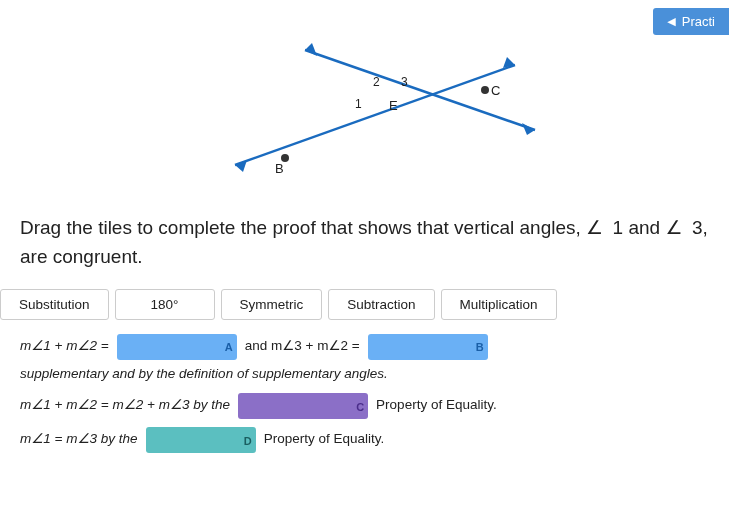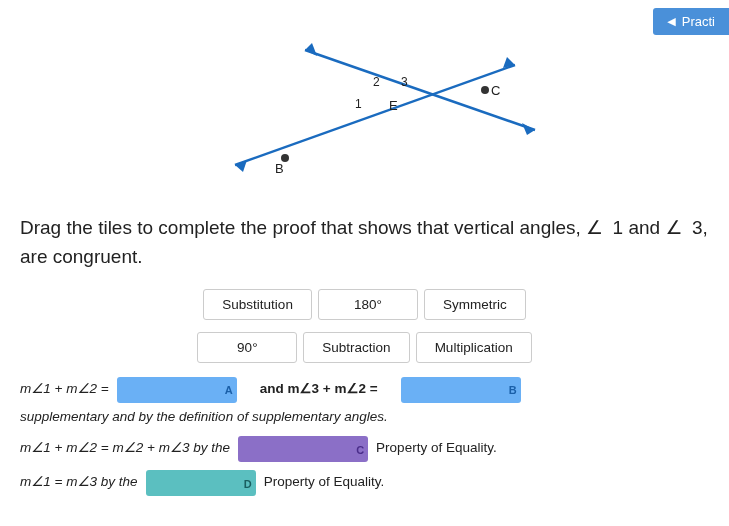--- a/index.html
+++ b/index.html
@@ -53,23 +53,22 @@
     .instructions {
       padding: 4px 20px 10px 20px;
       font-size: 19px;
       color: #222;
       line-height: 1.5;
     }
 
     
     .tiles-container {
       display: flex;
-      flex-direction: column;
       align-items: center;
-      gap: 12px;
+      gap: 6px;
       margin: 8px 0 14px 0;
     }
 
     .tiles-row {
       display: flex;
       gap: 6px;
       justify-content: center;
     }
 
     .tile {
@@ -184,34 +183,33 @@
   <span>Drag the tiles to complete the proof that shows that vertical angles, ∠ 1 and ∠ 3, are congruent.</span>
 </div>
 
 <div class="tiles-container">
   <div class="tiles-row">
     <div class="tile">Substitution</div>
     <div class="tile">180°</div>
     <div class="tile">Symmetric</div>
   </div>
   <div class="tiles-row">
-    <div class="tile">90°</div>
     <div class="tile">Subtraction</div>
     <div class="tile">Multiplication</div>
   </div>
 </div>
 
 <div class="proof-area">
 
   <div class="proof-line">
     <span class="math-text">m∠1 + m∠2 =</span>
     <span class="blank-box">
       <span class="box-label">A</span>
     </span>
-    <span style="margin: 0 19px; font-weight: bold;">and m∠3 + m∠2 =</span>
+    <span style="margin: 0 4px;">and m∠3 + m∠2 =</span>
     <span class="blank-box">
       <span class="box-label">B</span>
     </span>
   </div>
   <div class="proof-line" style="margin-top: -6px; margin-bottom: 7px; font-style: italic;">
     <span>supplementary and by the definition of supplementary angles.</span>
   </div>
 
   <div class="proof-line">
     <span class="math-text">m∠1 + m∠2 = m∠2 + m∠3 by the</span>

